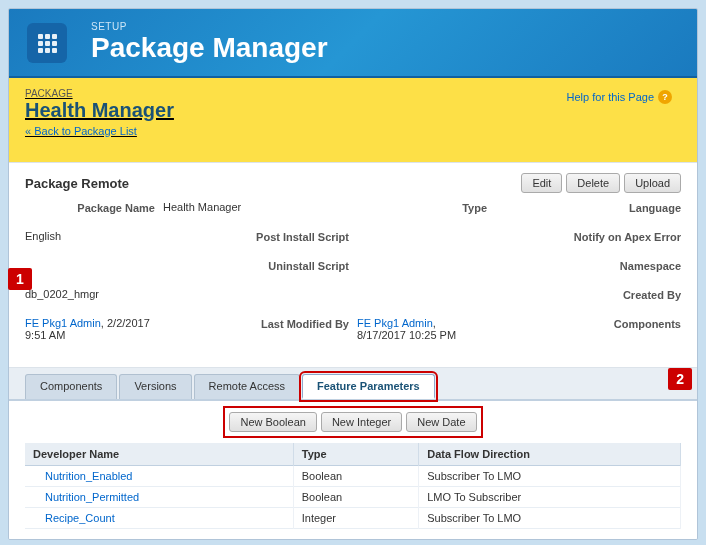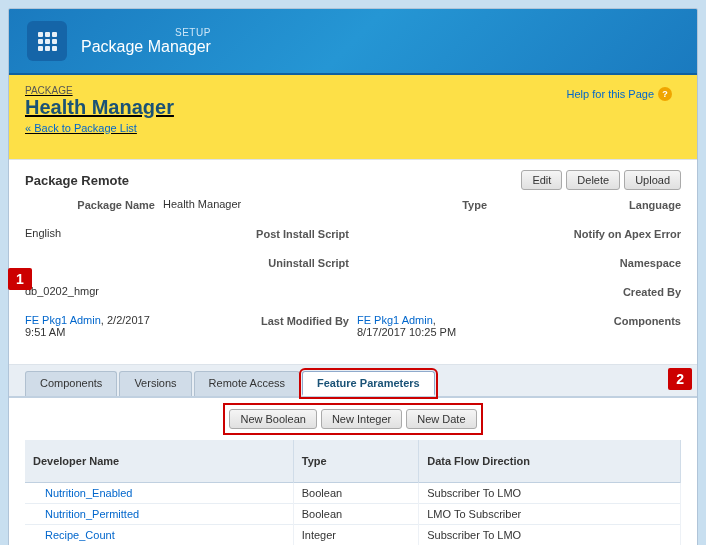--- a/index.html
+++ b/index.html
@@ -10,44 +10,43 @@
       width: 706px;
       min-height: 545px;
     }
 
     
     .header {
       background: linear-gradient(135deg, #1a7abf 0%, #2596d4 50%, #1a7abf 100%);
       padding: 12px 18px;
       display: flex;
       align-items: center;
-      gap: 14px;
+      gap: 24px;
       border-bottom: 2px solid #1060a0;
-      text-align: right;
     }
     .header-icon {
       width: 40px;
       height: 40px;
       background: #1565a8;
       border-radius: 6px;
       display: flex;
       align-items: center;
       justify-content: center;
     }
     .header-icon svg { display: block; }
     .header-text .setup-label {
       font-size: 10px;
       color: #cde6f7;
       text-transform: uppercase;
       letter-spacing: 0.5px;
     }
     .header-text .title {
-      font-size: 16px;
+      font-size: 28px;
       color: #fff;
-      font-weight: normal;
+      font-weight: bold;
     }
 
     
     .page-header {
       background: #fde047;
       padding: 10px 16px 24px;
       border-bottom: 1px solid #dce3ea;
       position: relative;
       text-decoration: underline;
     }
@@ -208,21 +207,21 @@
       width: 100%;
       border-collapse: collapse;
       font-size: 11px;
     }
     .data-table thead tr {
       background: #e8eef4;
       border-bottom: 1px solid #c0d0e0;
     }
     .data-table th {
       text-align: left;
-      padding: 15px 8px;
+      padding: 5px 8px;
       font-weight: bold;
       color: #333;
       border-right: 1px solid #d0dce8;
     }
     .data-table tbody tr {
       border-bottom: 1px solid #e8eef4;
     }
     .data-table td {
       padding: 4px 8px;
       color: #333;

